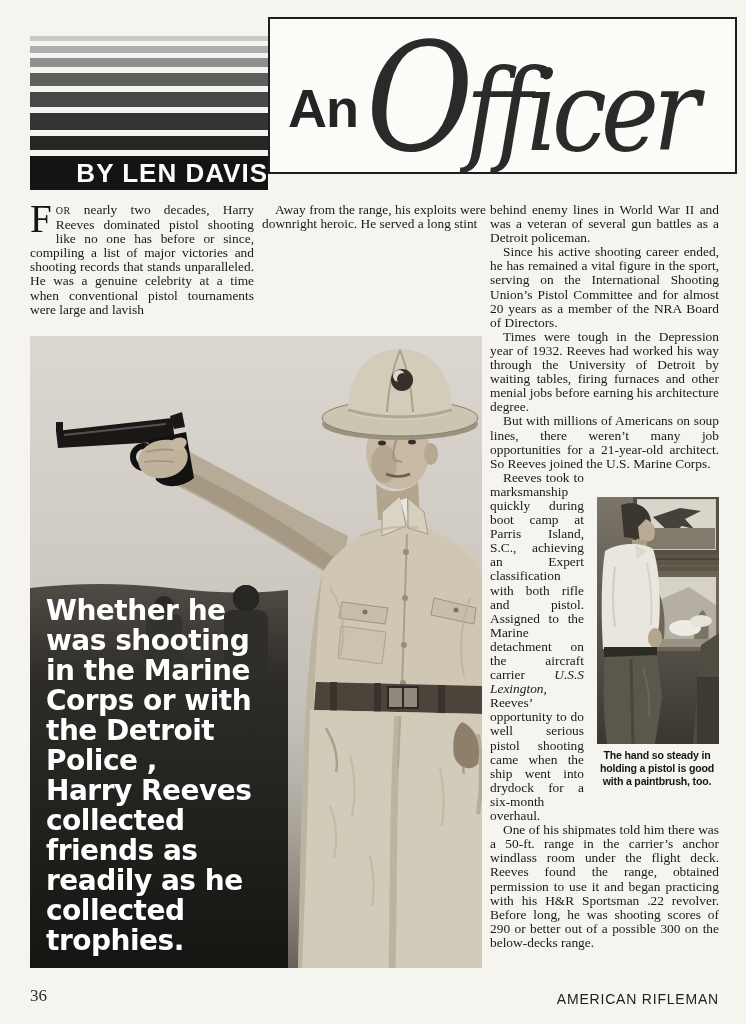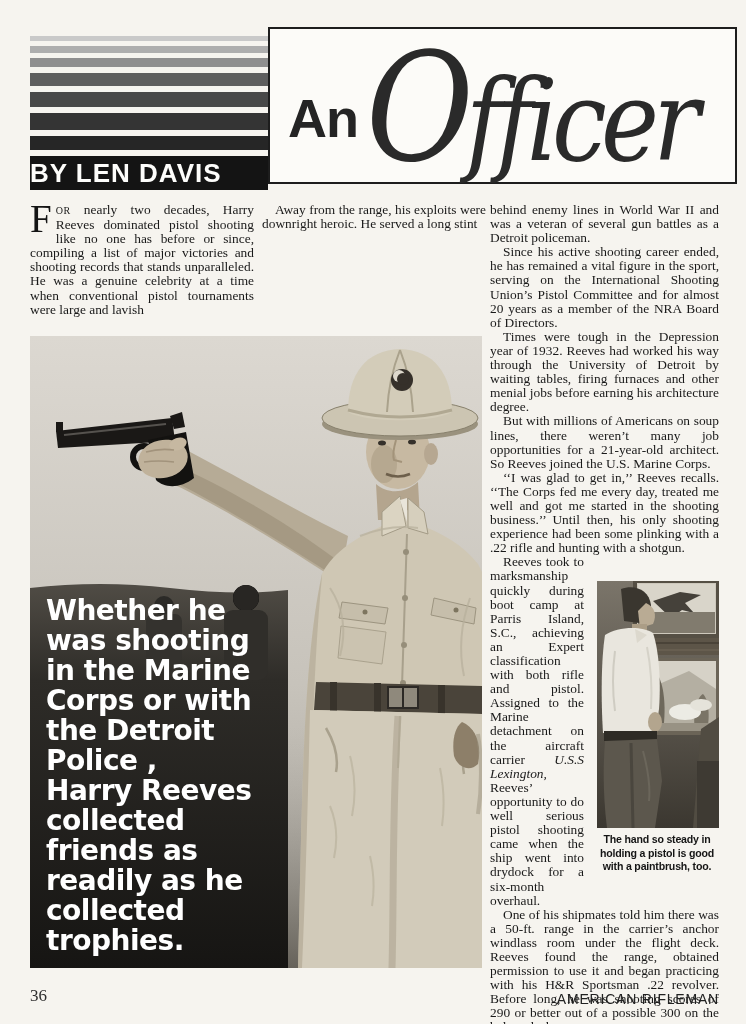--- a/index.html
+++ b/index.html
@@ -13,25 +13,25 @@
   .stripe{width:100%;}
   .s1{height:5px;background:#c9c9c9;margin-bottom:5px;}
   .s2{height:7px;background:#aeaeae;margin-bottom:5px;}
   .s3{height:9px;background:#8f8f8f;margin-bottom:6px;}
   .s4{height:13px;background:#5e5e5e;margin-bottom:6px;}
   .s5{height:15px;background:#484848;margin-bottom:6px;}
   .s6{height:17px;background:#343434;margin-bottom:6px;}
   .s7{height:14px;background:#262626;}
   .byline-bar{
     position:absolute;left:30px;top:156px;width:238px;height:34px;
-    background:#141414;color:#fdfdfb;display:flex;align-items:center;justify-content:flex-start;
+    background:#141414;color:#fdfdfb;display:flex;align-items:center;justify-content:flex-end;
     font-family:"Liberation Sans", sans-serif;font-weight:bold;font-size:26px;letter-spacing:1px;
   }
   .title-box{
-    position:absolute;left:268px;top:27px;width:469px;height:157px;
+    position:absolute;left:268px;top:17px;width:469px;height:157px;
     background:#fcfbf8;border:2px solid #1d1d1d;box-sizing:border-box;
   }
   .title-an{
     position:absolute;left:18px;top:62px;
     font-family:"Liberation Sans", sans-serif;font-weight:800;font-size:54px;line-height:1;
     letter-spacing:-1px;color:#242424;
   }
   .title-officer{
     position:absolute;left:96px;top:12px;
     font-family:"DejaVu Serif", serif;font-style:italic;font-size:100px;line-height:120px;
@@ -112,21 +112,20 @@
 
   <section class="col col2">
     <p class="ind">Away from the range, his exploits were downright heroic. He served a long stint</p>
   </section>
 
   <section class="col col3">
     <p>behind enemy lines in World War II and was a veteran of several gun battles as a Detroit policeman.</p>
     <p class="ind">Since his active shooting career ended, he has remained a vital figure in the sport, serving on the International Shooting Union’s Pistol Committee and for almost 20 years as a member of the NRA Board of Directors.</p>
     <p class="ind">Times were tough in the Depression year of 1932. Reeves had worked his way through the University of Detroit by waiting tables, firing furnaces and other menial jobs before earning his architecture degree.</p>
     <p class="ind">But with millions of Americans on soup lines, there weren’t many job opportunities for a 21-year-old architect. So Reeves joined the U.S. Marine Corps.</p>
-    <p class="ind">‘‘I was glad to get in,’’ Reeves recalls. ‘‘The Corps fed me every day, treated me well and got me started in the shooting business.’’ Until then, his only shooting experience had been some plinking with a .22 rifle and hunting with a shotgun.</p>
 
     <div class="inset">
 
       <svg viewBox="0 0 122 247" role="img">
         <defs>
           <linearGradient id="spBg" x1="0" y1="0" x2="0" y2="1">
             <stop offset="0" stop-color="#7b756a"></stop>
               <stop offset="1" stop-color="#3b3730"></stop>
           </linearGradient>
         </defs>

